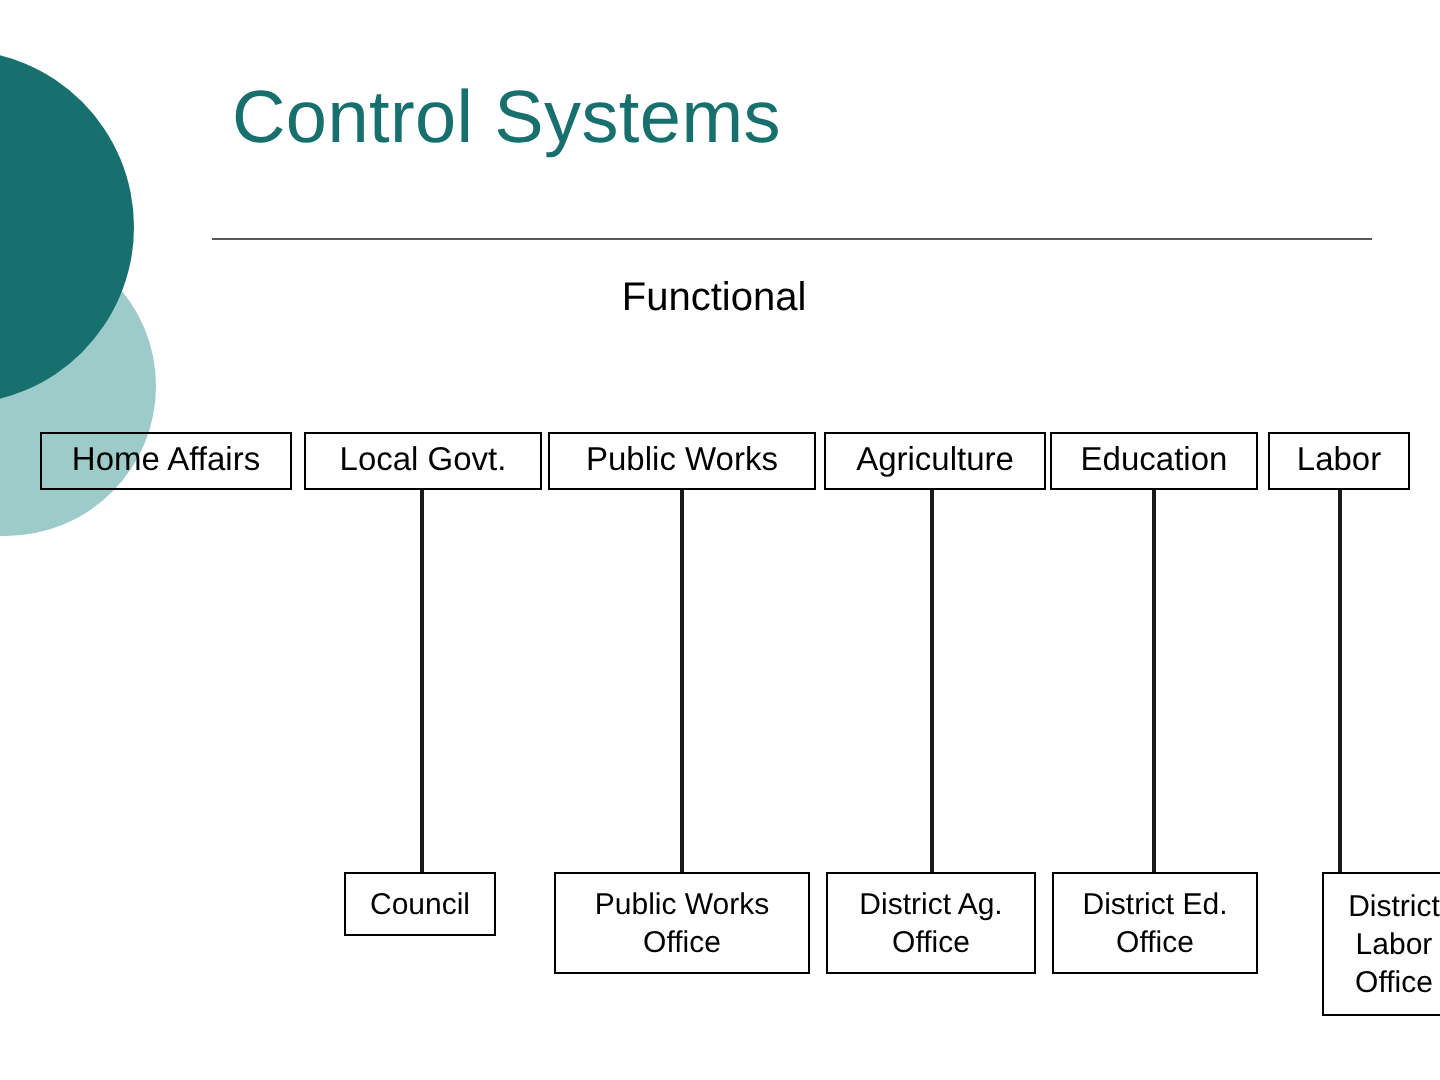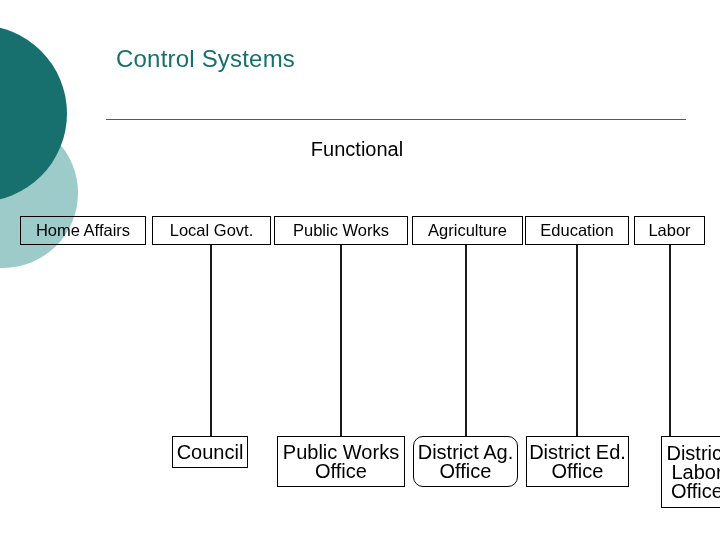--- a/index.html
+++ b/index.html
@@ -41,21 +41,21 @@
     border-radius: 50%;
     background: #17706e;
     z-index: 2;
   }
 
   
   .title {
     position: absolute;
     left: 116px;
     top: 40px;
-    font-size: 24px;
+    font-size: 37px;
     line-height: 38px;
     color: #17706e;
     letter-spacing: 0.2px;
     white-space: nowrap;
     z-index: 5;
   }
   .title-rule {
     position: absolute;
     left: 106px;
     top: 119px;
@@ -89,21 +89,21 @@
     height: 540px;
     z-index: 4;
     padding-left: 24px;
   }
   .node {
     position: absolute;
     box-sizing: border-box;
     border: 1px solid #000000;
     background: transparent;
     color: #000000;
-    font-size: 20px;
+    font-size: 15px;
     line-height: 19px;
     text-align: center;
     display: flex;
     align-items: center;
     justify-content: center;
     padding: 0 2px;
     white-space: pre-line;
   }
   .node.top {
     font-size: 16.5px;
@@ -134,21 +134,21 @@
       <div class="connector" style="left: 669px; top: 245px; height: 191px;"></div>
       <div class="node top" style="left: 20px; top: 216px; width: 126px; height: 29px;">Home Affairs</div>
       <div class="node top" style="left: 152px; top: 216px; width: 119px; height: 29px;">Local Govt.</div>
       <div class="node top" style="left: 274px; top: 216px; width: 134px; height: 29px;">Public Works</div>
       <div class="node top" style="left: 412px; top: 216px; width: 111px; height: 29px;">Agriculture</div>
       <div class="node top" style="left: 525px; top: 216px; width: 104px; height: 29px;">Education</div>
       <div class="node top" style="left: 634px; top: 216px; width: 71px; height: 29px;">Labor</div>
       <div class="node bottom" style="left: 172px; top: 436px; width: 76px; height: 32px;">Council</div>
       <div class="node bottom" style="left: 277px; top: 436px; width: 128px; height: 51px;">Public Works
 Office</div>
-      <div class="node bottom" style="left: 413px; top: 436px; width: 105px; height: 51px; border-radius: 10px;">District Ag.
+      <div class="node bottom" style="left: 413px; top: 436px; width: 105px; height: 51px;">District Ag.
 Office</div>
       <div class="node bottom" style="left: 526px; top: 436px; width: 103px; height: 51px;">District Ed.
 Office</div>
       <div class="node bottom" style="left: 634px; top: 436px; width: 72px; height: 72px; margin-left: 27px;">District
 Labor
 Office</div>
     </div>
 
 </div>
 

